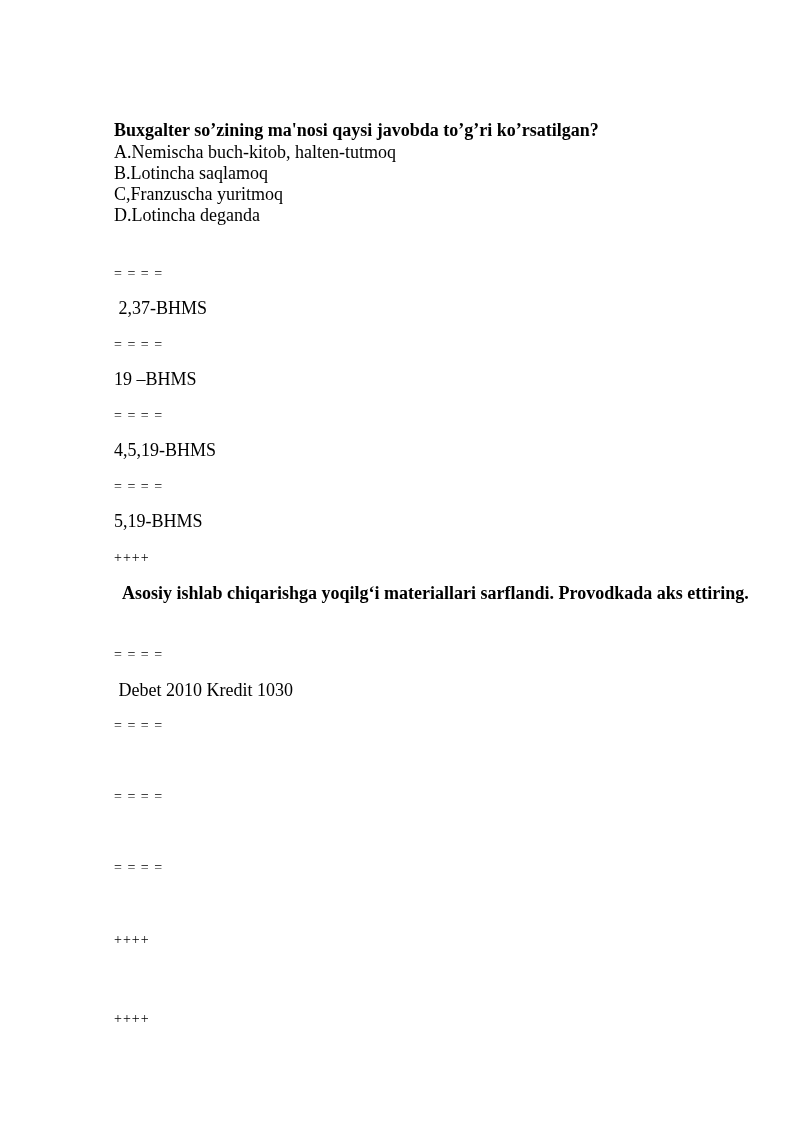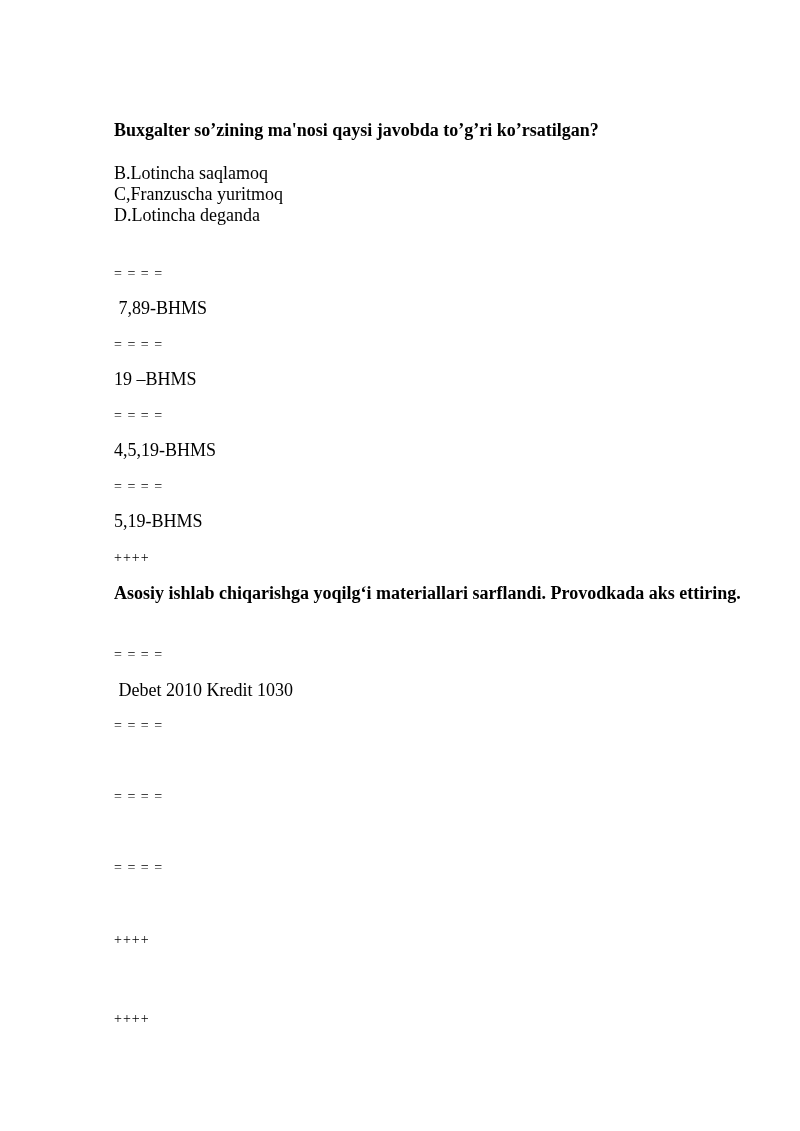--- a/index.html
+++ b/index.html
@@ -2,34 +2,35 @@
 <html><head>
   <meta charset="utf-8">
   <style>
     html, body { margin: 0; padding: 0; background: #ffffff; }
     body { width: 800px; height: 1131px; position: relative; overflow: hidden;
            font-family: "Liberation Serif", serif; color: #000; }
     .page { position: absolute; left: 0; top: 0; width: 656px; height: 1131px; }
     .line { position: absolute; left: 114px; white-space: nowrap; font-size: 18px; line-height: 21px; }
     .bold { font-weight: bold; }
     .sep { font-size: 14px; letter-spacing: 1px; }
-    .justify { white-space: normal; width: 628px; text-align: justify; text-align-last: left; line-height: 26px; }
+    .justify { white-space: normal; width: 628px; text-align: justify; text-align-last: left; line-height: 26px; margin-left: 8px; }
   </style>
 </head>
 <body>
 
 <div class="page">
 
   <div class="line bold" style="top:120px">Buxgalter so’zining ma'nosi qaysi javobda to’g’ri ko’rsatilgan?</div>
+  <div class="line" style="top:142px">A.Nemischa buch-kitob, halten-tutmoq</div>
   <div class="line" style="top:163px">B.Lotincha saqlamoq</div>
   <div class="line" style="top:184px">C,Franzuscha yuritmoq</div>
   <div class="line" style="top:205px">D.Lotincha deganda</div>
 
   <div class="line sep" style="top:263px">= = = =</div>
-  <div class="line" style="top:298px; white-space:pre"> 7,89-BHMS</div>
+  <div class="line" style="top:298px; white-space:pre"> 2,37-BHMS</div>
   <div class="line sep" style="top:334px">= = = =</div>
   <div class="line" style="top:369px">19 –BHMS</div>
   <div class="line sep" style="top:405px">= = = =</div>
   <div class="line" style="top:440px">4,5,19-BHMS</div>
   <div class="line sep" style="top:476px">= = = =</div>
   <div class="line" style="top:511px">5,19-BHMS</div>
   <div class="line sep" style="top:547px">++++</div>
 
   <div class="line bold justify" style="top:580px">Asosiy ishlab chiqarishga yoqilg‘i materiallari sarflandi. Provodkada aks ettiring.</div>
   <div class="line sep" style="top:644px">= = = =</div>

